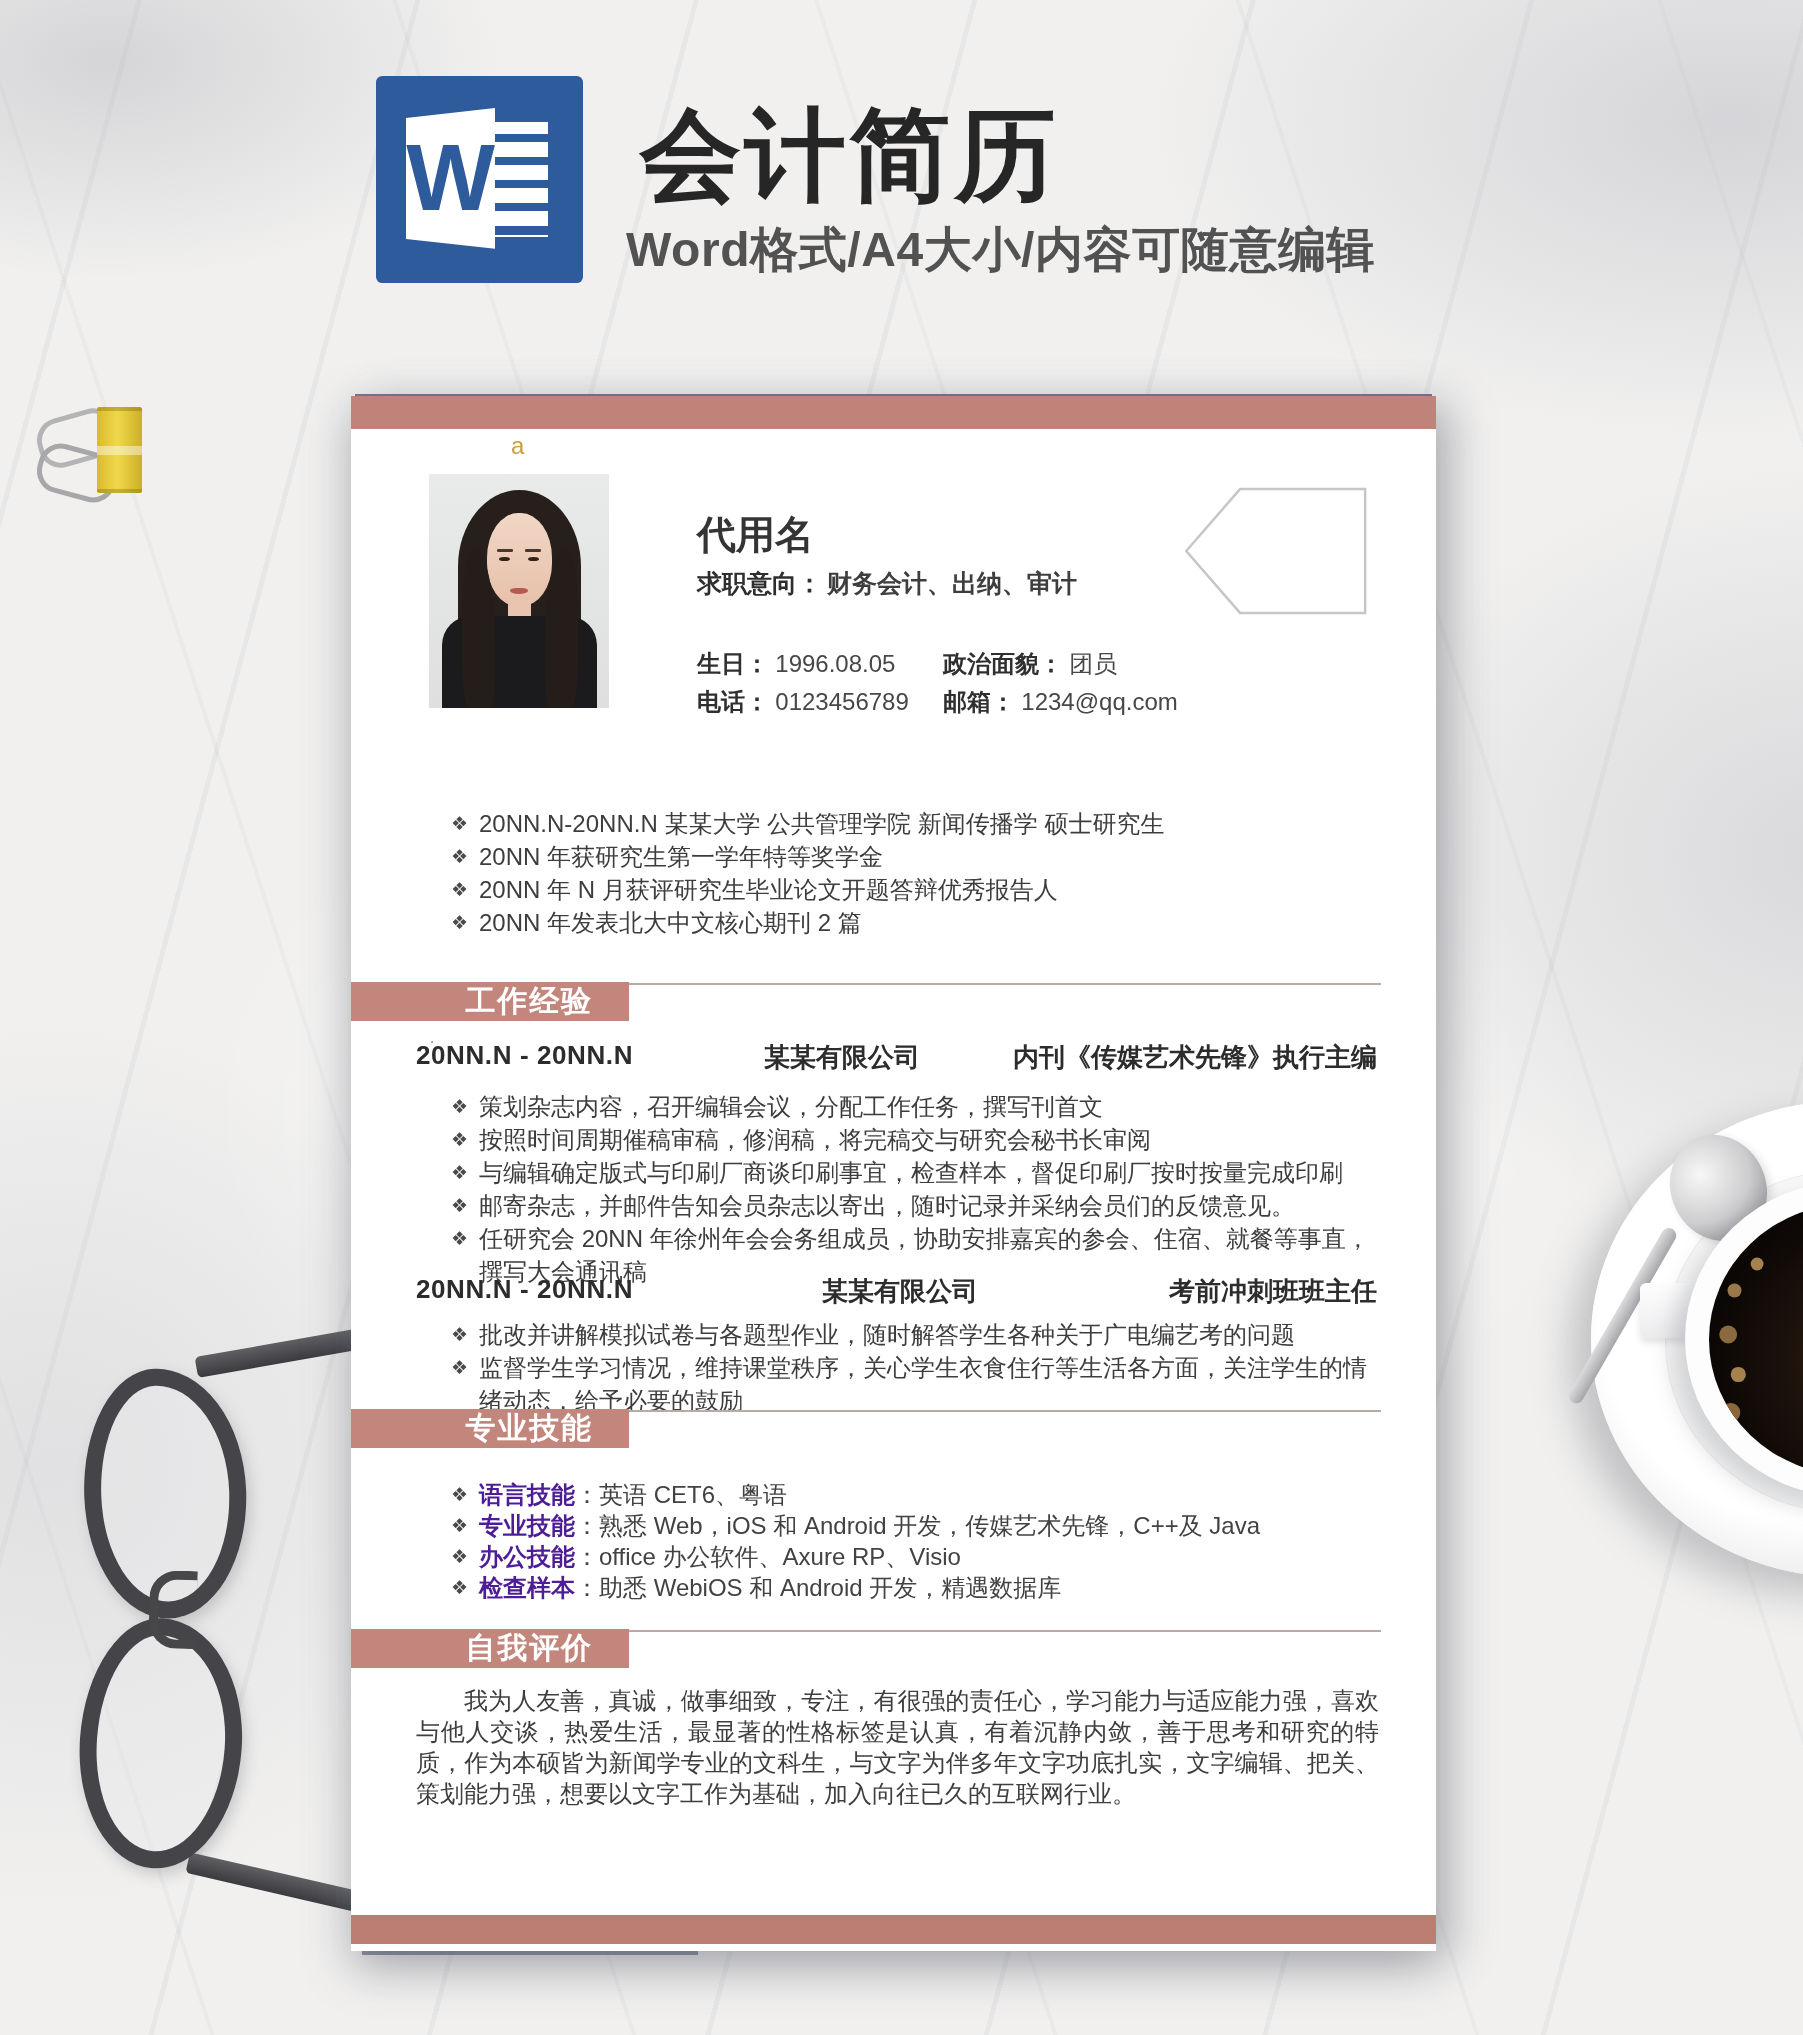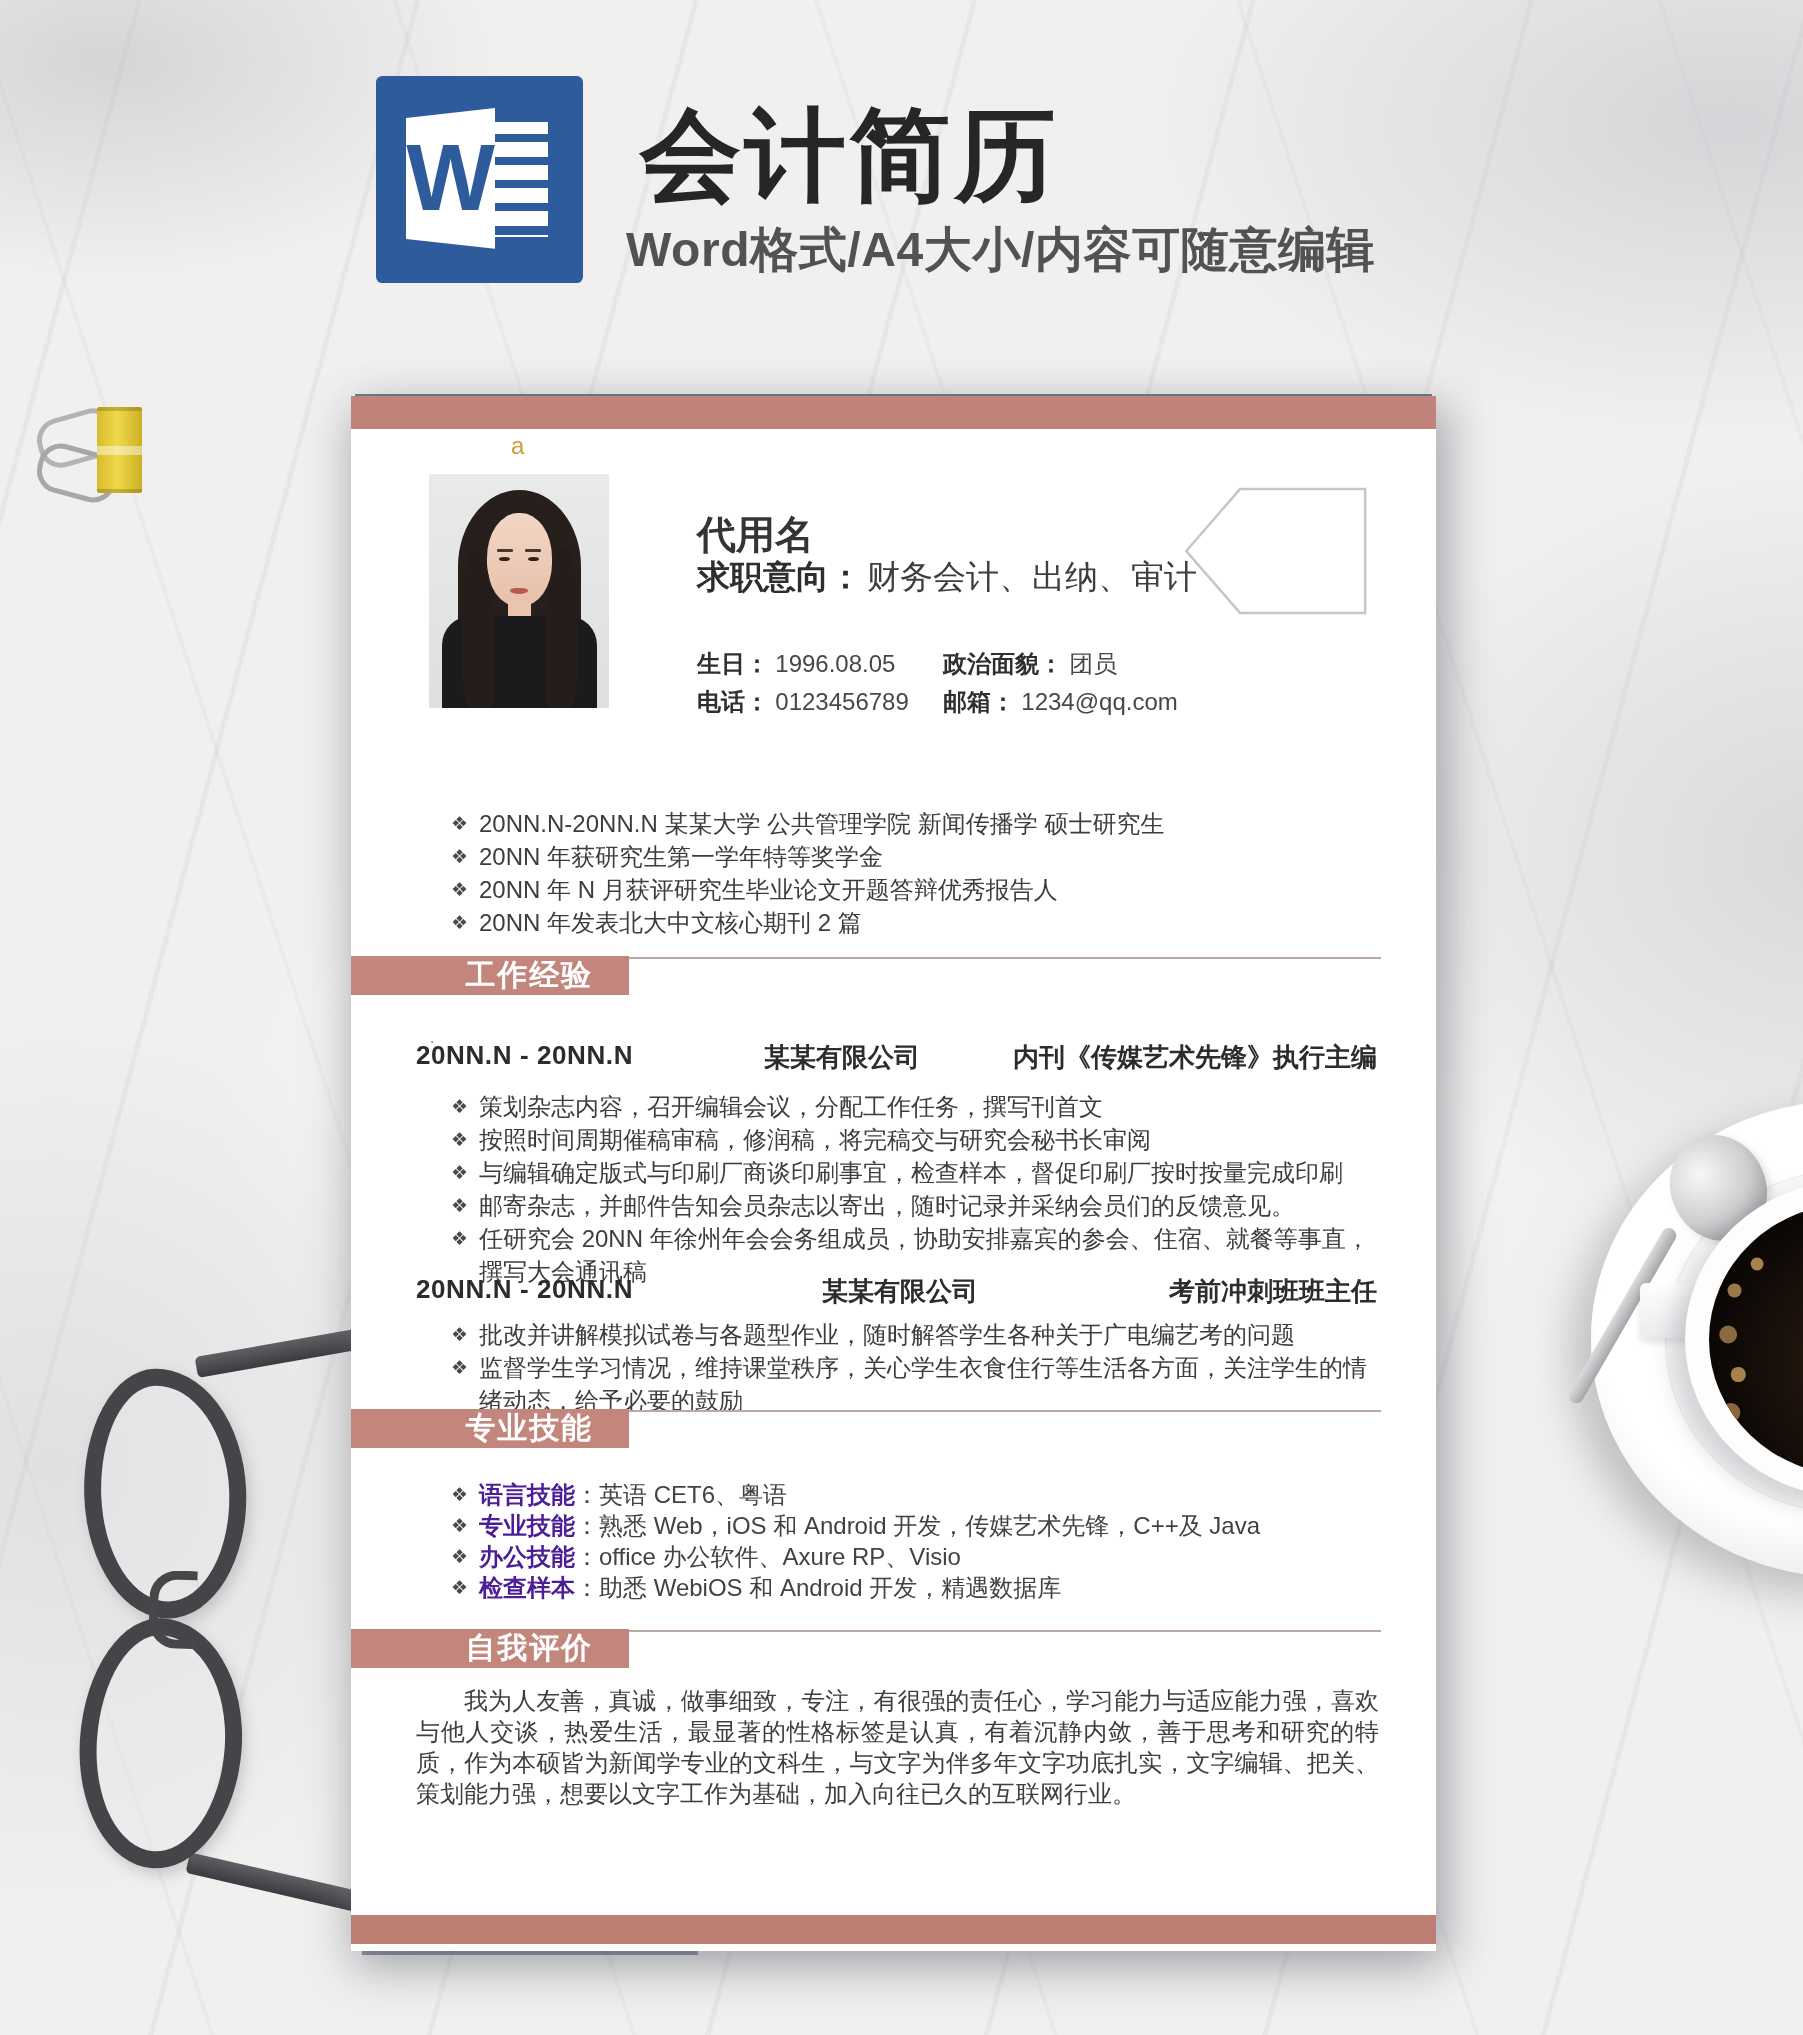--- a/index.html
+++ b/index.html
@@ -173,38 +173,38 @@
   .photo .neck{position:absolute;left:79px;top:125px;width:22.5px;height:22.5px;background:#e9c4ae;}
   .photo .shirt{
     position:absolute;left:12.5px;top:142px;width:155px;height:100px;
     background:#1b1b1d;border-radius:29px 29px 0 0;
   }
   .photo .strand-l{position:absolute;left:33px;top:75px;width:33px;height:163px;background:#241d1a;border-radius:40% 60% 20% 30%;}
   .photo .strand-r{position:absolute;left:116px;top:75px;width:33px;height:163px;background:#241d1a;border-radius:60% 40% 30% 20%;}
 
   
   .name{position:absolute;left:346px;top:116px;font-size:39px;font-weight:bold;color:#343434;line-height:45px;}
-  .intent{position:absolute;left:346px;top:165px;font-size:33px;color:#3e3e3e;line-height:31px;}
+  .intent{position:absolute;left:346px;top:172px;font-size:25px;color:#3e3e3e;line-height:31px;font-weight:bold;}
   .intent b{color:#2e2e2e;margin-right:5px;}
   .contact{position:absolute;font-size:24px;color:#474747;line-height:29px;}
   .contact b{color:#2f2f2f;margin-right:6.3px;}
   .c-birth{left:346px;top:253px;} .c-political{left:592px;top:253px;}
   .c-phone{left:346px;top:291px;} .c-email{left:592px;top:291px;}
 
   .pentagon{position:absolute;left:834px;top:91px;width:182px;height:128px;}
 
   
   .sec{position:absolute;left:0;width:100%;height:39px;}
   .sec .block{
     position:absolute;left:0;top:0;width:278px;height:39px;background:#c3867d;
     display:flex;align-items:center;justify-content:flex-end;padding-right:36px;box-sizing:border-box;
   }
   .sec .block span{color:#ffffff;font-size:30px;font-weight:bold;letter-spacing:1.9px;}
   .sec .rule{position:absolute;left:278px;right:55px;top:1.3px;height:1.9px;background:#b9aaa5;}
-  .sec-edu{top:353px;} .sec-work{top:560px;text-align:right;} .sec-skill{top:1013px;} .sec-eval{top:1233px;}
+  .sec-edu{top:353px;} .sec-work{top:586px;text-align:right;} .sec-skill{top:1013px;} .sec-eval{top:1233px;}
 
   
   ul.blist{
     position:absolute;left:65px;width:964px;margin:0;padding:0;list-style:none;
   }
   ul.blist li{
     position:relative;padding-left:63px;font-size:24px;color:#3d3d3d;line-height:33px;
   }
   ul.blist li:before{
     content:"\2756";position:absolute;left:35px;top:0;font-size:19px;color:#4a4a4a;

